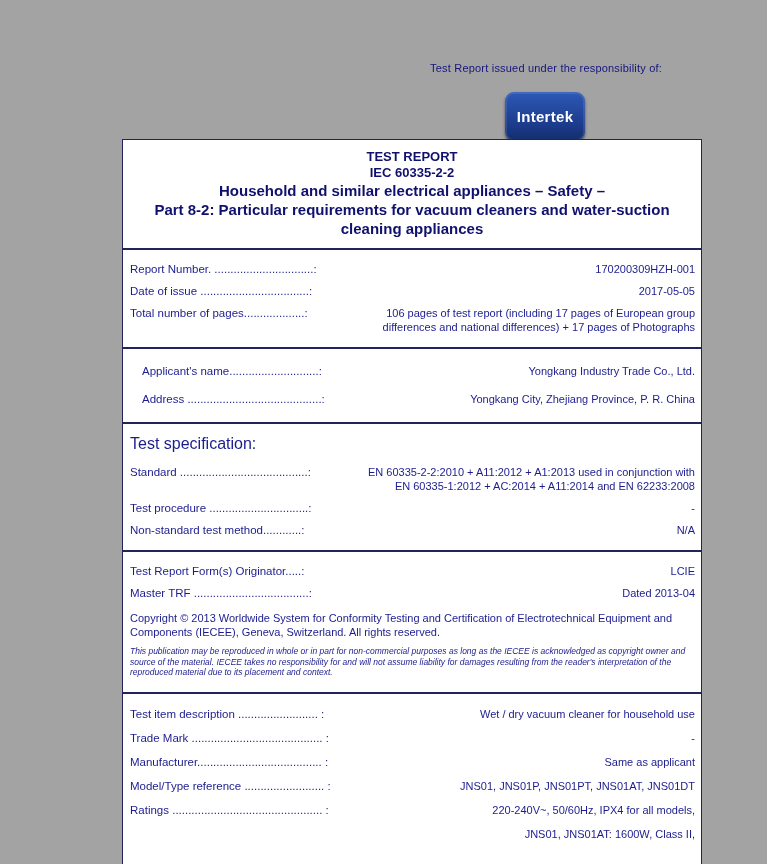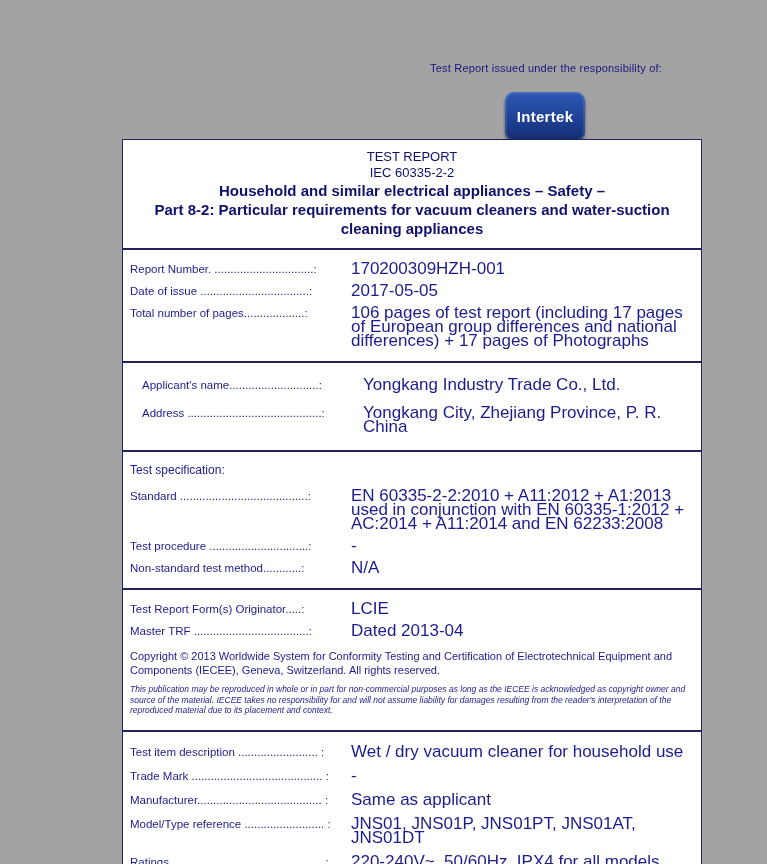--- a/index.html
+++ b/index.html
@@ -35,43 +35,44 @@
     border: 1px solid #22225e;
     border-bottom-width: 2px;
     background: #ffffff;
   }
 
   .title-block {
     text-align: center;
     padding: 9px 16px 10px 16px;
     color: #10106e;
   }
-  .t-small { font-size: 13px; font-weight: normal; line-height: 16px; }
+  .t-small { font-size: 13px; font-weight: bold; line-height: 16px; }
   .t-big   { font-size: 15px; font-weight: bold; line-height: 19px; }
 
   .section { padding: 8px 0 9px 0; border-top: 2px solid #22225e; }
   .section.first { border-top: 2px solid #22225e; }
 
   .row { display: flex; align-items: flex-start; padding: 4px 6px 4px 7px; }
   .lbl {
     flex: 0 0 215px; max-width: 215px;
     font-size: 11.5px; line-height: 14px;
     white-space: nowrap; overflow: hidden;
   }
   .val {
     flex: 1 1 auto;
-    font-size: 17px; line-height: 14px;
+    font-size: 11px; line-height: 14px;
     padding-left: 6px;
+    text-align: right;
   }
 
   .sec-b .row { padding-top: 7px; padding-bottom: 7px; margin-left: 12px; }
   .sec-e .row { padding-top: 5px; padding-bottom: 5px; }
 
   .spec-heading {
-    font-size: 12px; padding: 3px 6px 8px 7px;
+    font-size: 16px; padding: 3px 6px 8px 7px;
   }
 
   .copyright {
     font-size: 11px; line-height: 14px;
     padding: 7px 8px 4px 7px;
   }
   .disclaimer {
     font-size: 8.5px; line-height: 10.5px;
     padding: 3px 8px 5px 7px;
     font-style: italic;

